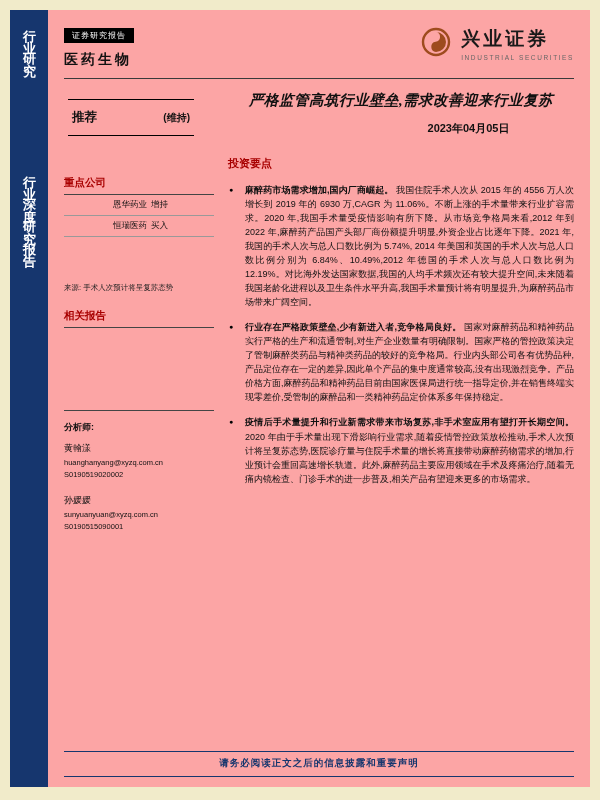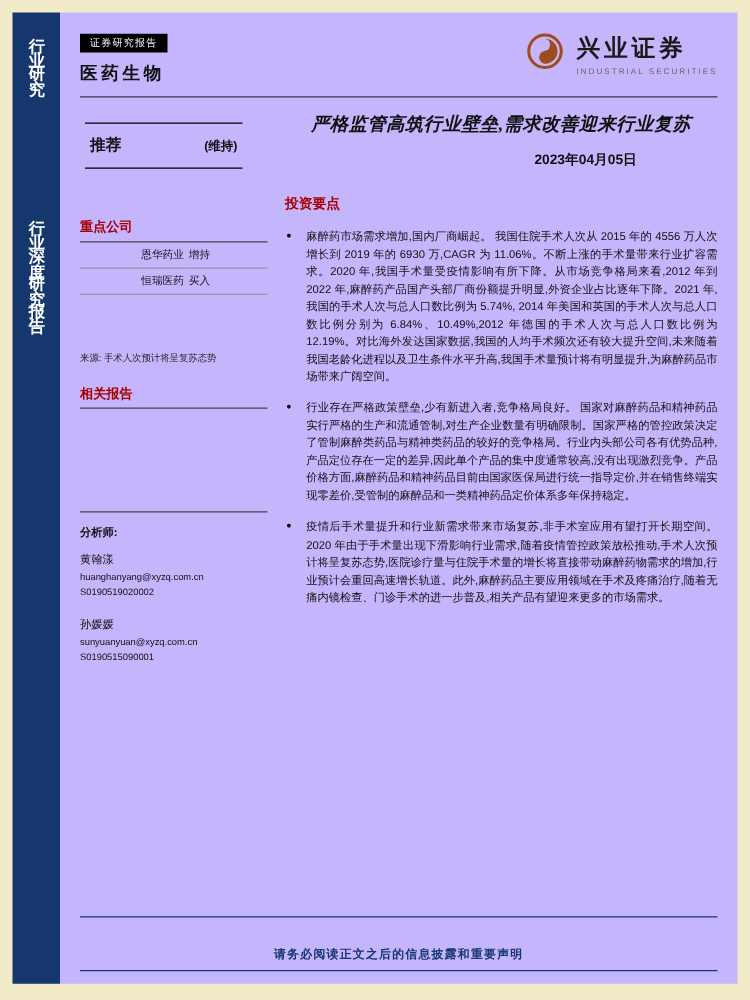--- a/index.html
+++ b/index.html
@@ -7,21 +7,21 @@
   body { font-family:"Liberation Sans", sans-serif; color:#111; }
   .canvas { width:600px; height:800px; background:#f1ebca; padding:10px 10px 13px 10px; }
   .inner { display:flex; width:100%; height:100%; }
 
   
   .sidebar { width:38px; background:#16366e; color:#fff; display:flex; flex-direction:column; align-items:center; padding-top:10px; flex-shrink:0; }
   .vtext { writing-mode:vertical-rl; text-orientation:upright; letter-spacing:11px; font-size:13px; font-weight:bold; color:#fff; }
   .sidebar-bottom { margin-top:102px; }
 
   
-  .sheet { flex:1; background:#c4b5fd; display:flex; flex-direction:column; padding:14px 16px 10px 16px; overflow:hidden; }
+  .sheet { flex:1; background:#fca5a5; display:flex; flex-direction:column; padding:14px 16px 10px 16px; overflow:hidden; }
 
   
   .header { display:flex; justify-content:space-between; align-items:flex-start; }
   .badge { display:inline-block; background:#000; color:#fff; font-size:8px; padding:2px 8px; letter-spacing:1px; }
   .industry { font-size:14px; font-weight:bold; letter-spacing:3px; margin-top:8px; }
   .brand { display:flex; align-items:center; gap:10px; margin-top:2px; }
   .brand-txt { display:flex; flex-direction:column; align-items:flex-start; }
   .brand-cn { font-size:19px; font-weight:bold; font-family:"Liberation Serif", serif; letter-spacing:3px; color:#1a1a1a; }
   .brand-en { font-size:6.5px; letter-spacing:1.6px; color:#666; margin-top:2px; }
   .header-rule { border-bottom:1.5px solid #3a3a3a; margin-top:9px; }
@@ -57,25 +57,25 @@
   .title-block { text-align:center; margin-top:8px; }
   .title-l1 { font-size:13px; font-weight:bold; margin-right:150px; letter-spacing:1px; }
   .title-l2 { font-size:14.5px; font-weight:bold; font-style:italic; font-family:"Liberation Serif", serif; margin-top:7px; letter-spacing:0.5px; }
   .title-date { font-size:11px; font-weight:bold; margin-top:11px; margin-left:135px; }
 
   
   .main-heading { color:#a80000; font-weight:bold; font-size:11px; margin-top:20px; margin-bottom:12px; }
   ul.bullets { list-style:none; }
   ul.bullets li { position:relative; padding-left:17px; font-size:9px; line-height:1.56; text-align:justify; margin-bottom:11px; }
   .marker { position:absolute; left:1px; top:2px; font-size:7px; color:#000; }
-  .lead { font-weight:normal; }
+  .lead { font-weight:bold; }
 
   
   .footer { margin-top:auto; }
-  .footer-text { text-align:center; font-size:9.5px; font-weight:bold; color:#16366e; border-top:1px solid #16366e; border-bottom:1px solid #16366e; padding:23px 0 6px 0; letter-spacing:1px; }
+  .footer-text { text-align:center; font-size:9.5px; font-weight:bold; color:#16366e; border-top:1px solid #16366e; border-bottom:1px solid #16366e; padding:5px 0 6px 0; letter-spacing:1px; }
 </style>
 </head>
 <body>
 
 <div class="canvas">
   <div class="inner">
 
     <div class="sidebar">
       <div class="vtext sidebar-top">行业研究</div>
       <div class="vtext sidebar-bottom">行业深度研究报告</div>

